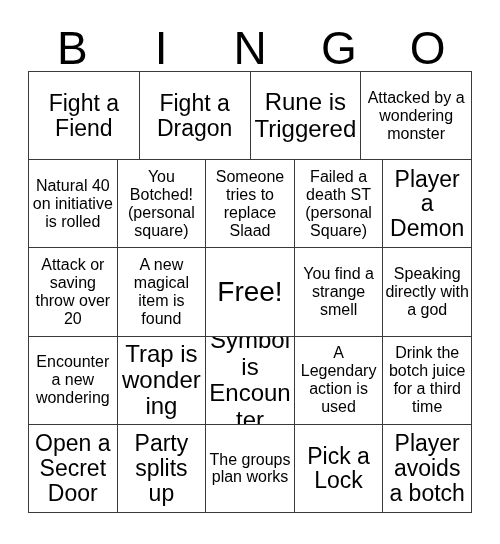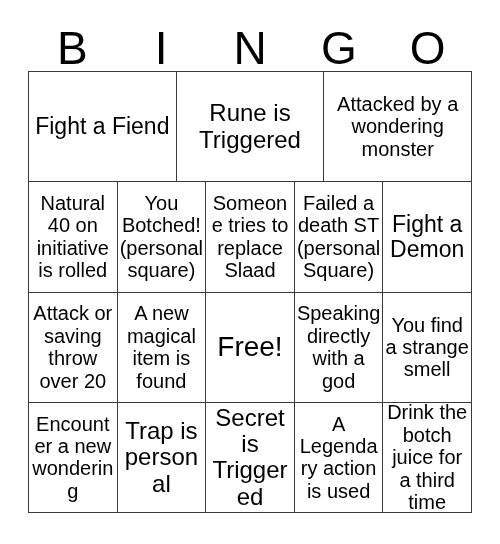--- a/index.html
+++ b/index.html
@@ -77,40 +77,43 @@
     display: block;
     width: 100%;
     line-height: 1.06;
     word-wrap: break-word;
     hyphens: none;
   }
   
   .cell[data-size="xxl"] .cell-text { font-size: 28px; line-height: 1.05; }
   .cell[data-size="xl"]  .cell-text { font-size: 23px; line-height: 1.08; }
   .cell[data-size="lg"]  .cell-text { font-size: 24px; line-height: 1.10; }
-  .cell[data-size="md"]  .cell-text { font-size: 20px; line-height: 1.12; }
+  .cell[data-size="md"]  .cell-text { font-size: 16px; line-height: 1.12; }
 </style>
 </head>
 <body>
 
 <div id="card">
 
   <div id="header">
     <div class="header-letter">B</div>
     <div class="header-letter">I</div>
     <div class="header-letter">N</div>
     <div class="header-letter">G</div>
     <div class="header-letter">O</div>
   </div>
 
   <div id="grid">
 
     <div class="grid-row">
       <div class="cell" data-size="xl">
           <span class="cell-text">Fight a Fiend</span>
+        </div>
+      <div class="cell" data-size="xl">
+          <span class="cell-text">Fight a Dragon</span>
         </div>
       <div class="cell" data-size="lg">
           <span class="cell-text">Rune is Triggered</span>
         </div>
       <div class="cell" data-size="md">
           <span class="cell-text">Attacked by a wondering monster</span>
         </div>
     </div>
 
     <div class="grid-row">
@@ -120,55 +123,72 @@
       <div class="cell" data-size="md">
           <span class="cell-text">You Botched! (personal square)</span>
         </div>
       <div class="cell" data-size="md">
           <span class="cell-text">Someone tries to replace Slaad</span>
         </div>
       <div class="cell" data-size="md">
           <span class="cell-text">Failed a death ST (personal Square)</span>
         </div>
       <div class="cell" data-size="xl">
-          <span class="cell-text">Fight a Demon</span>
+          <span class="cell-text">Player a Demon</span>
         </div>
     </div>
 
     <div class="grid-row">
       <div class="cell" data-size="md">
           <span class="cell-text">Attack or saving throw over 20</span>
         </div>
       <div class="cell" data-size="md">
           <span class="cell-text">A new magical item is found</span>
         </div>
       <div class="cell" data-size="xxl">
           <span class="cell-text">Free!</span>
         </div>
       <div class="cell" data-size="md">
-          <span class="cell-text">Speaking directly with a god</span>
+          <span class="cell-text">You find a strange smell</span>
         </div>
       <div class="cell" data-size="md">
-          <span class="cell-text">You find a strange smell</span>
+          <span class="cell-text">Speaking directly with a god</span>
         </div>
     </div>
 
     <div class="grid-row">
       <div class="cell" data-size="md">
           <span class="cell-text">Encounter a new wondering</span>
         </div>
       <div class="cell" data-size="lg">
-          <span class="cell-text">Trap is personal</span>
+          <span class="cell-text">Trap is wondering</span>
         </div>
       <div class="cell" data-size="lg">
-          <span class="cell-text">Secret is Triggered</span>
+          <span class="cell-text">Symbol is Encounter</span>
         </div>
       <div class="cell" data-size="md">
           <span class="cell-text">A Legendary action is used</span>
         </div>
       <div class="cell" data-size="md">
           <span class="cell-text">Drink the botch juice for a third time</span>
         </div>
     </div>
 
+    <div class="grid-row">
+      <div class="cell" data-size="xl">
+          <span class="cell-text">Open a Secret Door</span>
+        </div>
+      <div class="cell" data-size="xl">
+          <span class="cell-text">Party splits up</span>
+        </div>
+      <div class="cell" data-size="md">
+          <span class="cell-text">The groups plan works</span>
+        </div>
+      <div class="cell" data-size="xl">
+          <span class="cell-text">Pick a Lock</span>
+        </div>
+      <div class="cell" data-size="xl">
+          <span class="cell-text">Player avoids a botch</span>
+        </div>
+    </div>
 
   </div>
 </div>
 
 </body></html>

